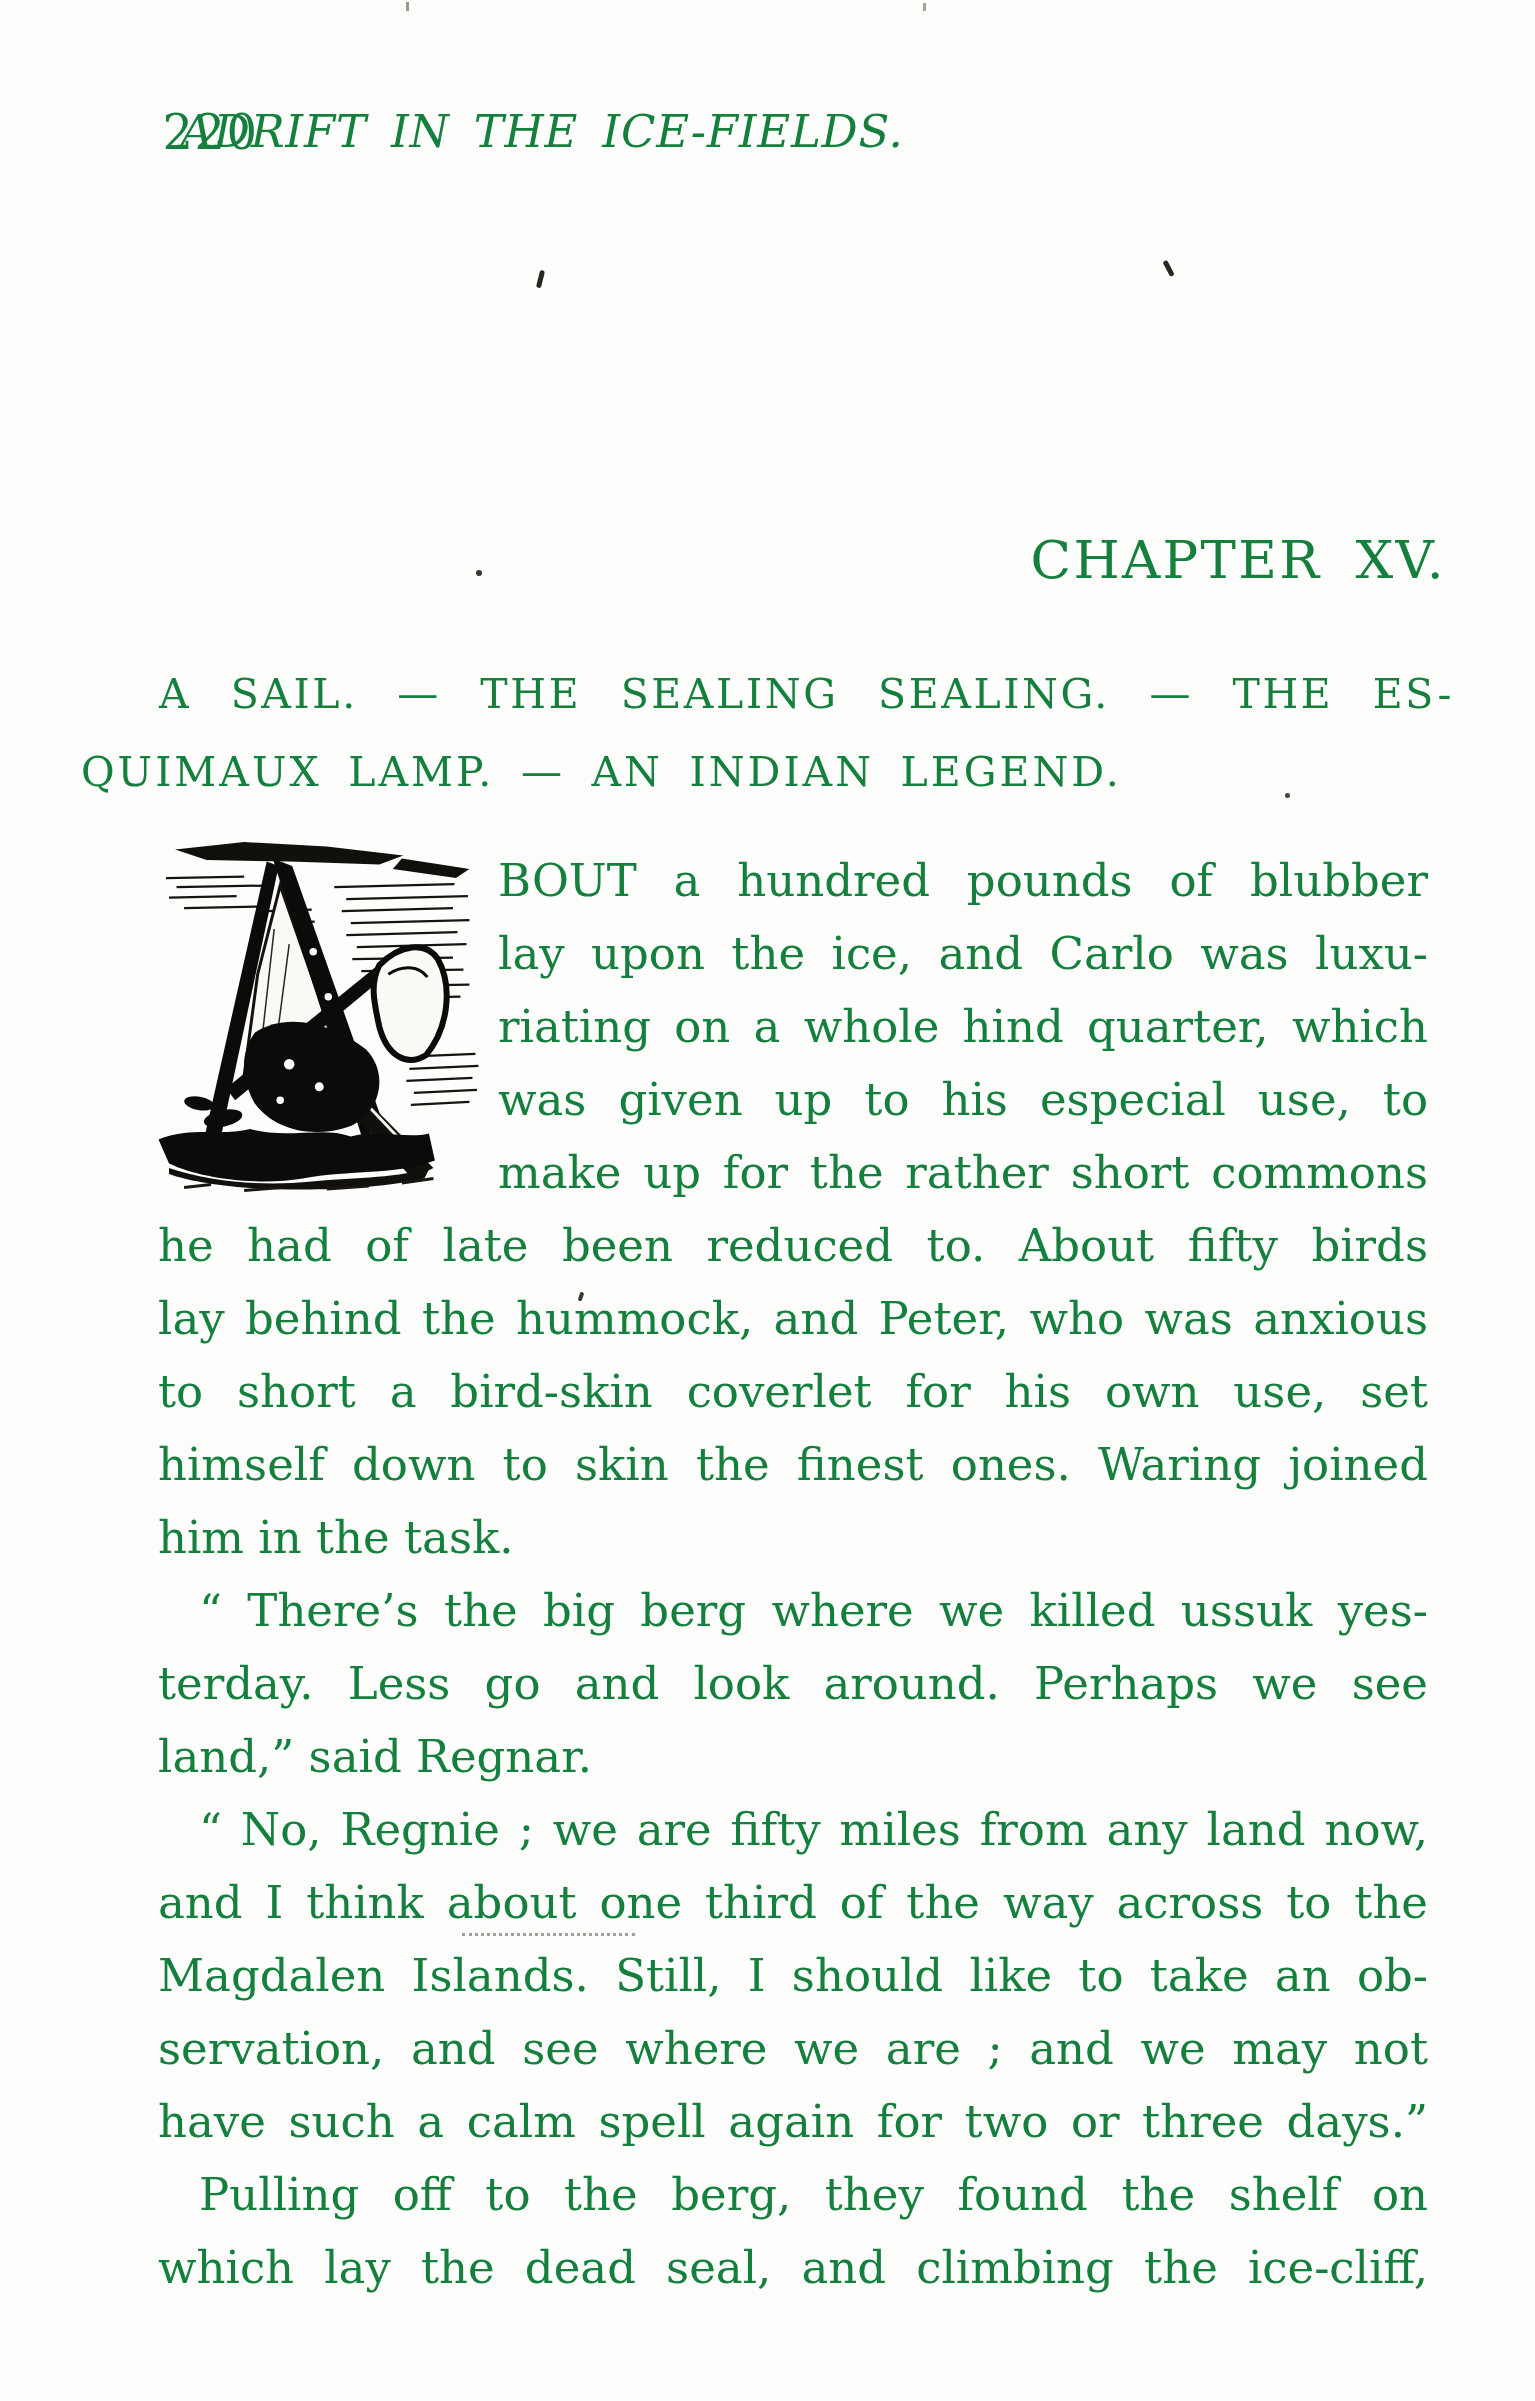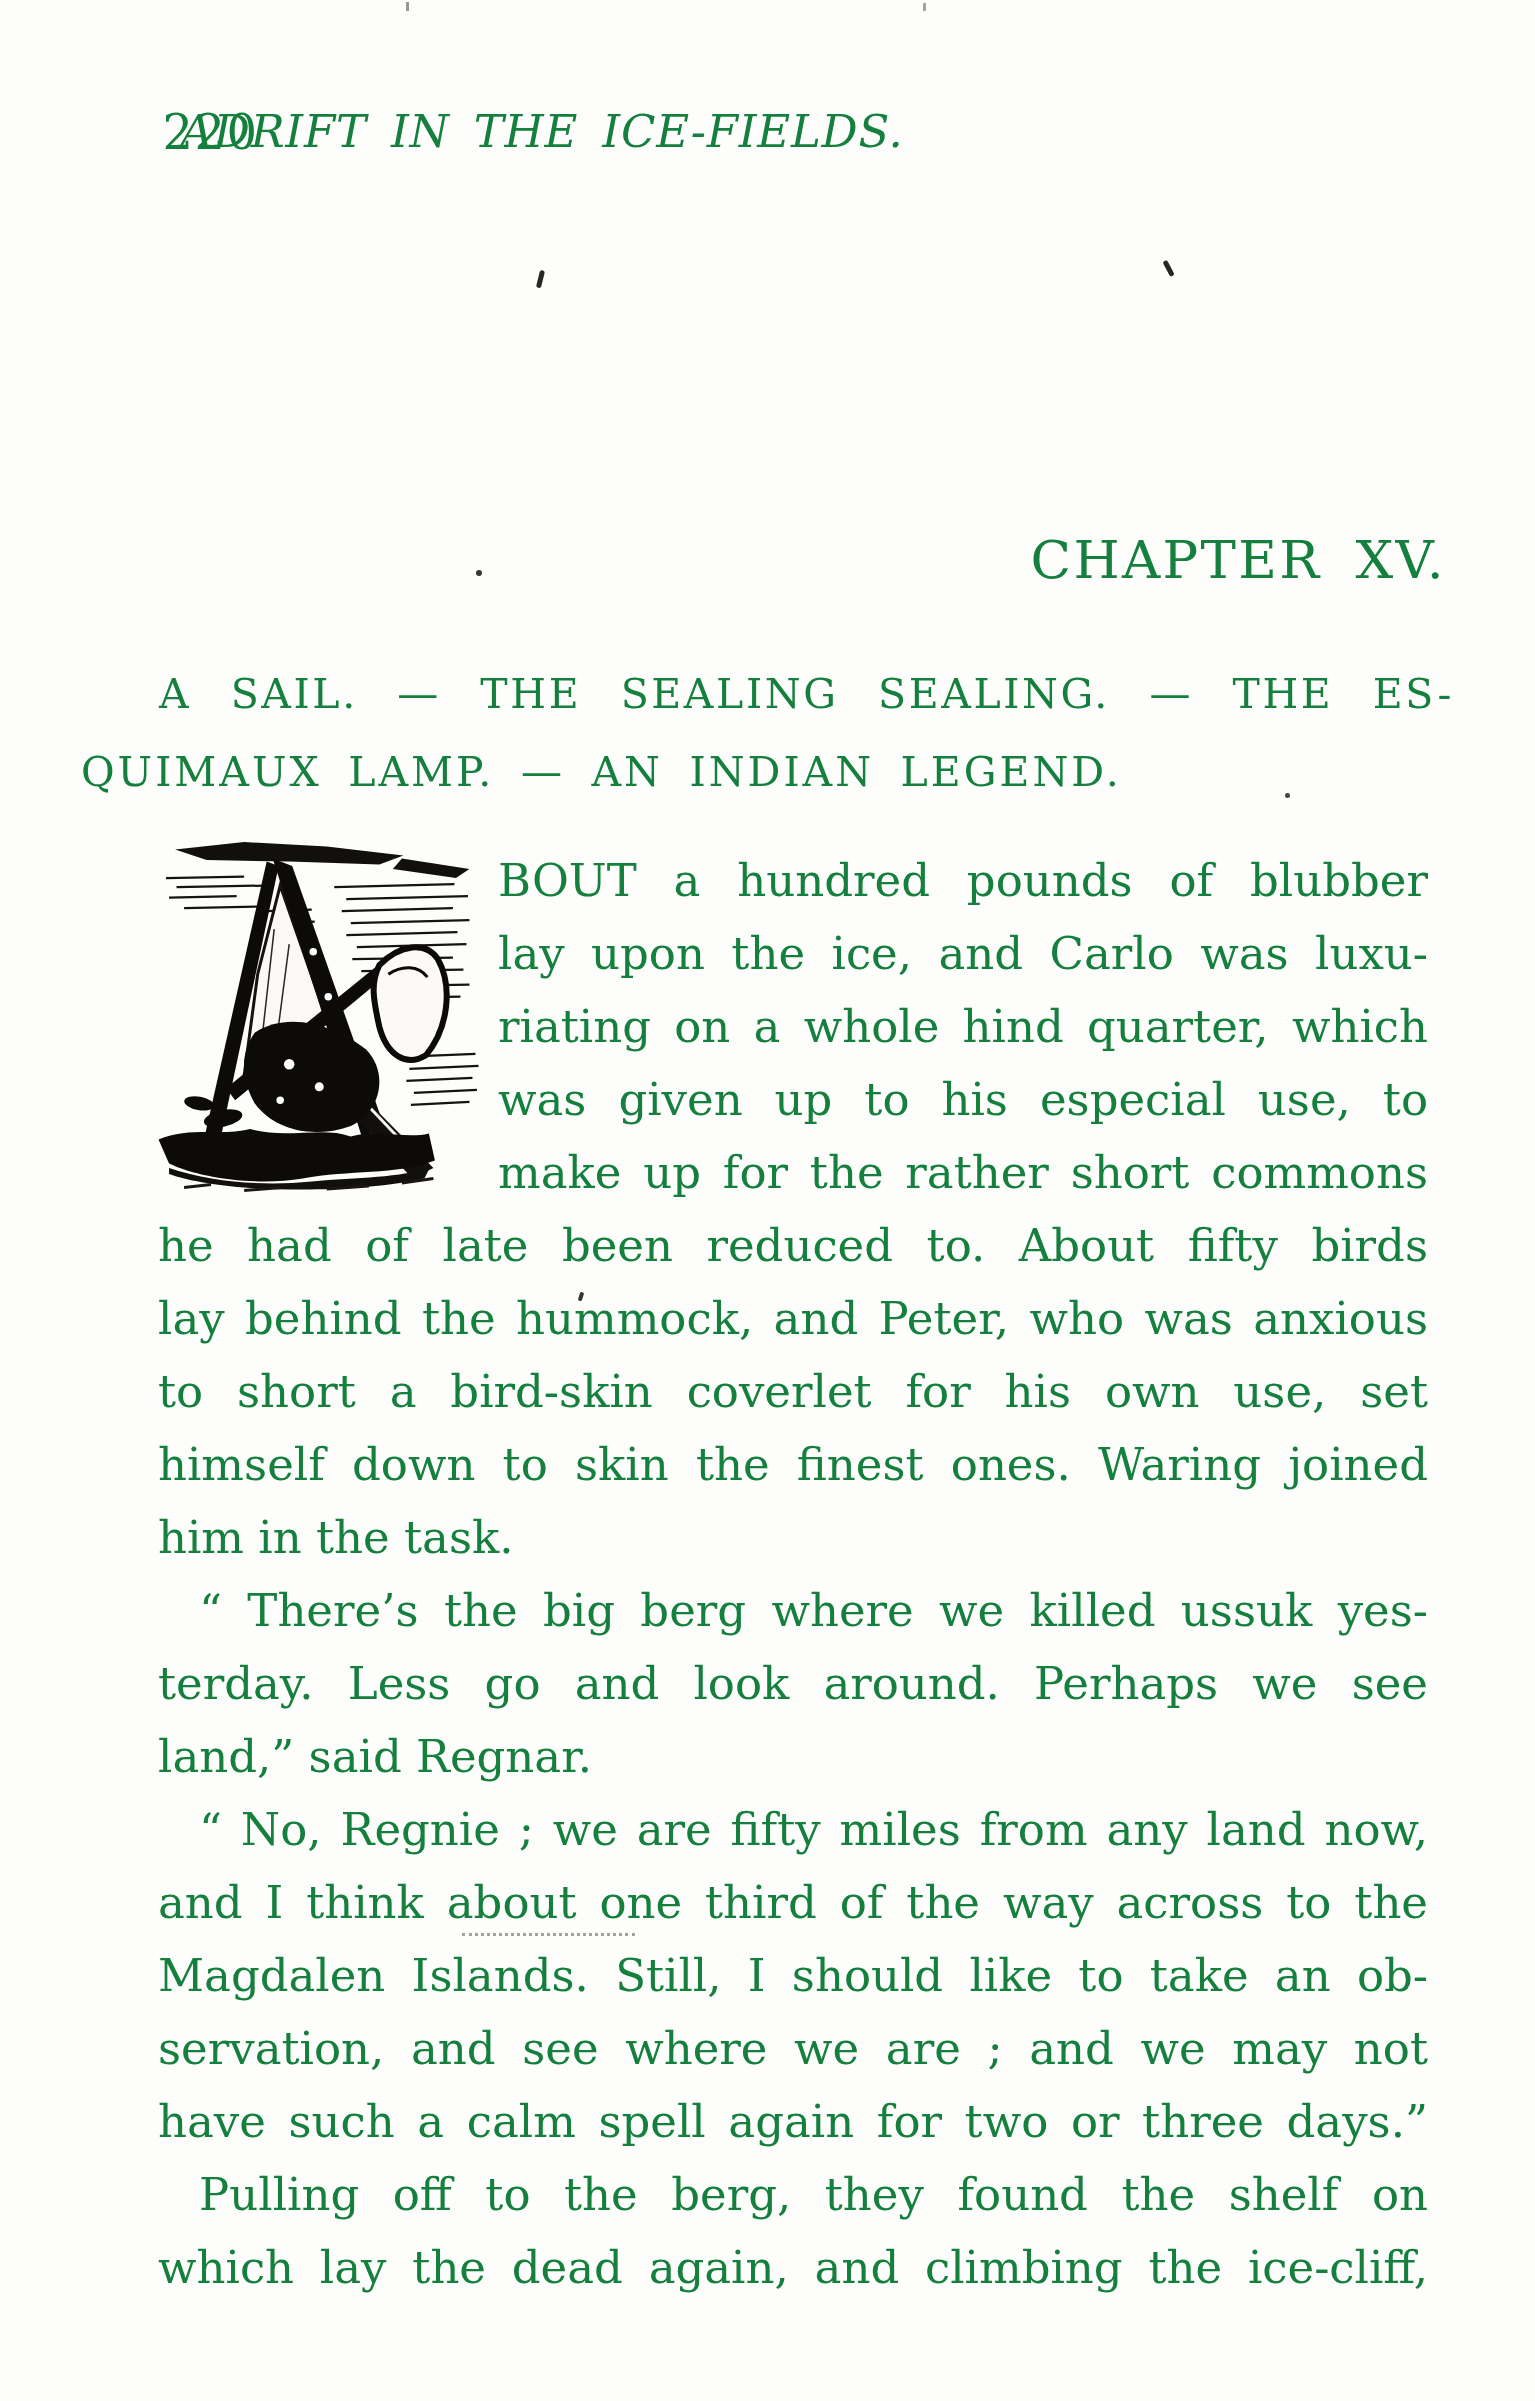--- a/index.html
+++ b/index.html
@@ -171,17 +171,17 @@
     <div class="ln short">him in the task.</div>
     <div class="ln indent">“ There’s the big berg where we killed ussuk yes-</div>
     <div class="ln">terday. Less go and look around. Perhaps we see</div>
     <div class="ln short">land,” said Regnar.</div>
     <div class="ln indent">“ No, Regnie ; we are fifty miles from any land now,</div>
     <div class="ln">and I think about one third of the way across to the</div>
     <div class="ln">Magdalen Islands. Still, I should like to take an ob-</div>
     <div class="ln">servation, and see where we are ; and we may not</div>
     <div class="ln">have such a calm spell again for two or three days.”</div>
     <div class="ln indent">Pulling off to the berg, they found the shelf on</div>
-    <div class="ln">which lay the dead again, and climbing the ice-cliff,</div>
+    <div class="ln">which lay the dead seal, and climbing the ice-cliff,</div>
   </div>
 
 </div>
 
 
 </body></html>

